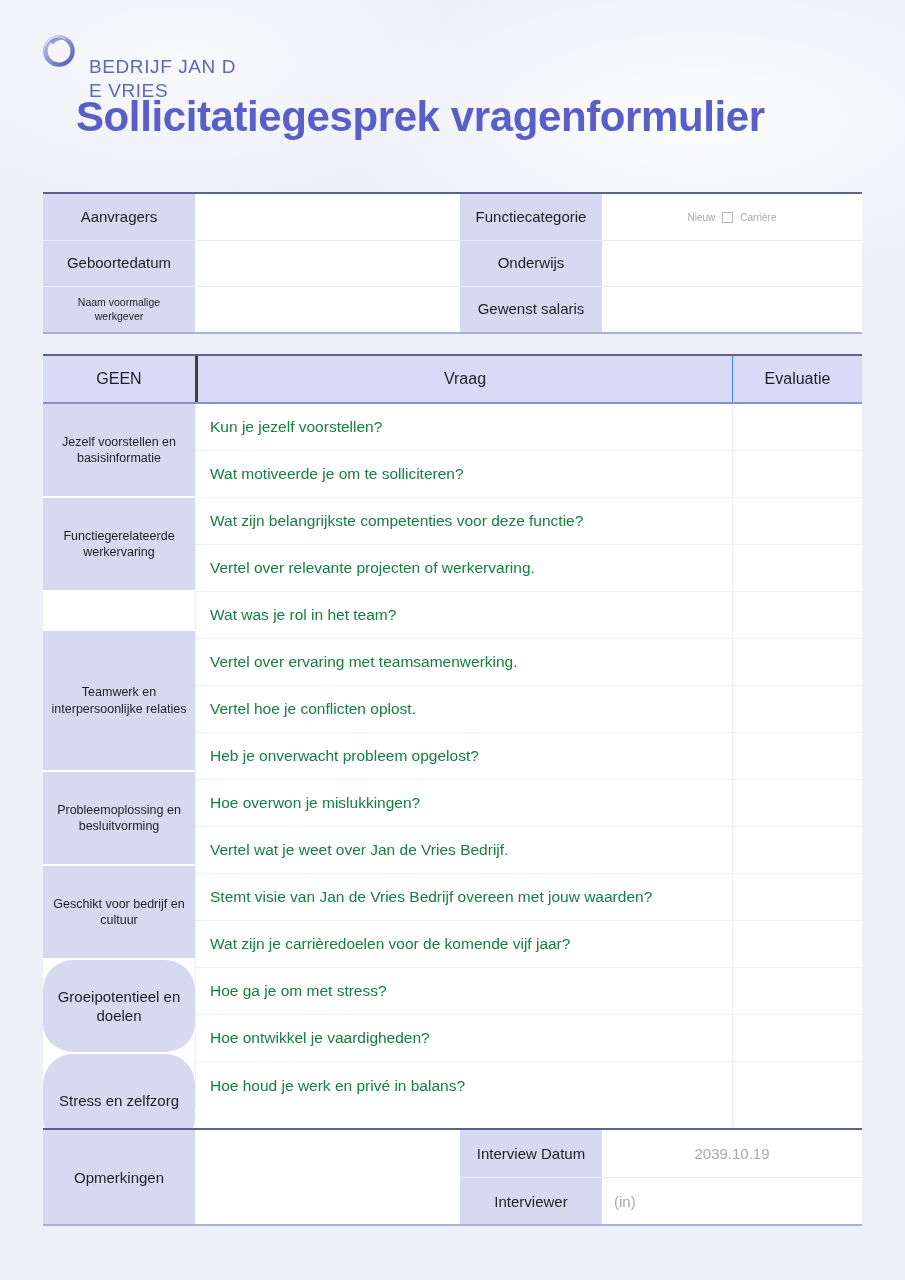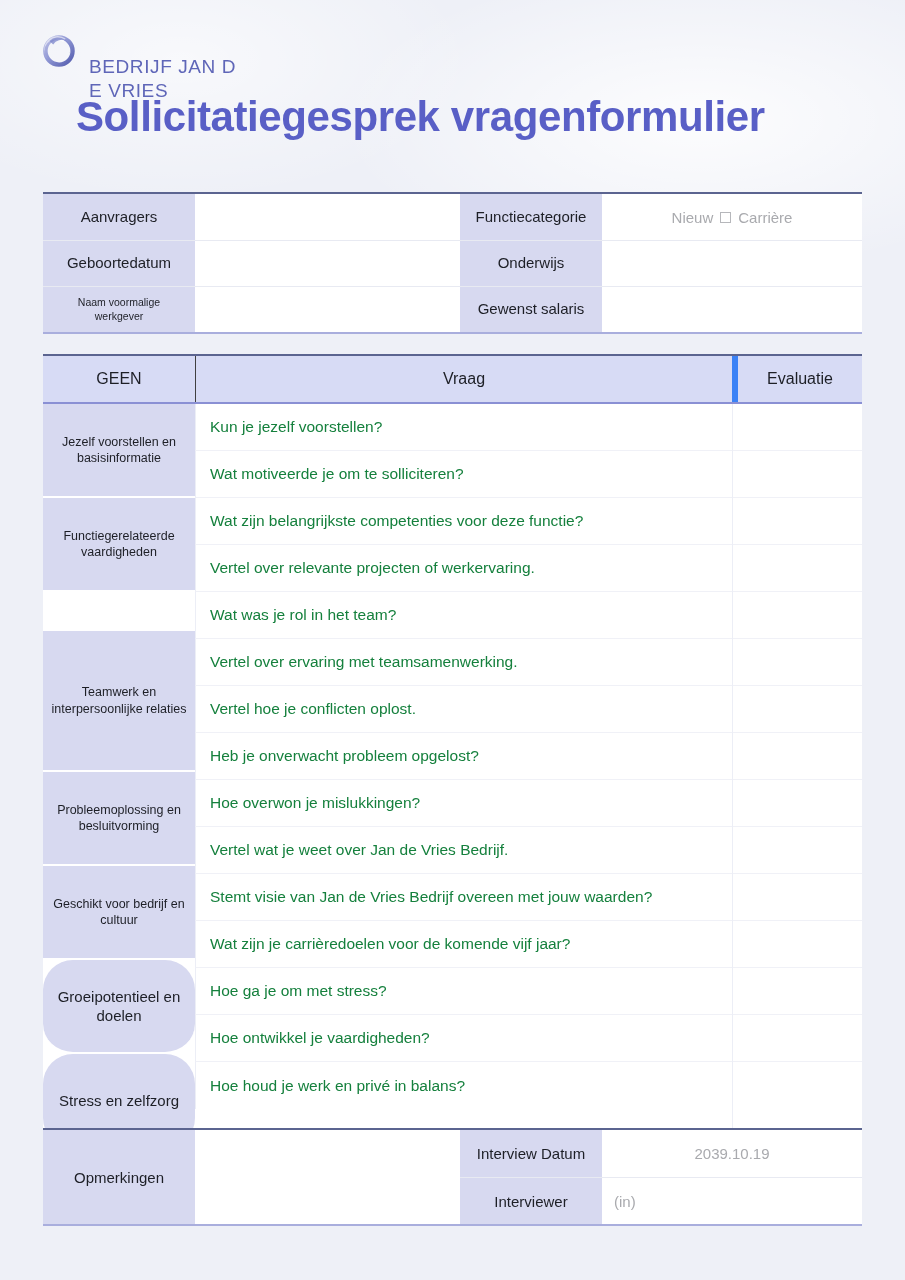--- a/index.html
+++ b/index.html
@@ -52,21 +52,21 @@
     display: flex; align-items: center; justify-content: center;
     text-align: center;
     font-size: 15px;
     padding: 4px 12px;
     line-height: 1.25;
   }
   .lbl.sm { font-size: 10.5px; }
   .val {
     background: #fff;
     display: flex; align-items: center;
-    font-size: 15px; color: #333;
+    font-size: 10px; color: #333;
     padding: 4px 12px;
   }
   .val.center { justify-content: center; }
   .placeholder { color: #a9aaae; }
 
   
   #header-table { top: 192px; }
   #header-table .row { height: 46px; }
   #header-table .row + .row { border-top: 1px solid #e8eaf2; }
   #header-table .c1 { width: 152px; }
@@ -80,22 +80,22 @@
   }
 
   
   #questions-table { top: 354px; }
   .qhead { height: 48px; background: #d7dbf5; border-bottom: 2px solid #8a90d4; }
   .qhead .hc {
     display: flex; align-items: center; justify-content: center;
     font-size: 16px; color: #1d1f26;
   }
   .hc.cat  { width: 152px; }
-  .hc.q    { width: 537px; border-left: 1px solid #404040; }
-  .hc.ev   { width: 130px; border-left: 6px solid #3b82f6; }
+  .hc.q    { width: 537px; border-left: 3px solid #404040; }
+  .hc.ev   { width: 130px; border-left: 1px solid #3b82f6; }
 
   .qbody { display: flex; }
   .catcol { width: 152px; flex: 0 0 152px; }
   .qcol   { flex: 1 1 auto; }
   .evcol  { width: 130px; flex: 0 0 130px; border-left: 1px solid #eceef6; }
 
   .catcell {
     background: #d7d9f0;
     display: flex; align-items: center; justify-content: center;
     text-align: center; line-height: 1.3;
@@ -205,21 +205,21 @@
 
   <div class="tbl" id="questions-table">
     <div class="row qhead">
       <div class="hc cat">GEEN</div>
       <div class="hc q">Vraag</div>
       <div class="hc ev">Evaluatie</div>
     </div>
     <div class="qbody">
       <div class="catcol" id="cat-col">
           <div class="catcell sm" style="height: 94px;">Jezelf voorstellen en basisinformatie</div>
-          <div class="catcell sm" style="height: 94px;">Functiegerelateerde vaardigheden</div>
+          <div class="catcell sm" style="height: 94px;">Functiegerelateerde werkervaring</div>
           <div class="catcell sm" style="height: 141px; margin-top: 39px;">Teamwerk en interpersoonlijke relaties</div>
           <div class="catcell sm" style="height: 94px;">Probleemoplossing en besluitvorming</div>
           <div class="catcell sm" style="height: 94px;">Geschikt voor bedrijf en cultuur</div>
           <div class="catcell md" style="height: 94px;">Groeipotentieel en doelen</div>
           <div class="catcell md" style="height: 94px; border-bottom: none;">Stress en zelfzorg</div>
         </div>
       <div class="qcol" id="q-col">
           <div class="qcell">Kun je jezelf voorstellen?</div>
           <div class="qcell">Wat motiveerde je om te solliciteren?</div>
           <div class="qcell">Wat zijn belangrijkste competenties voor deze functie?</div>

